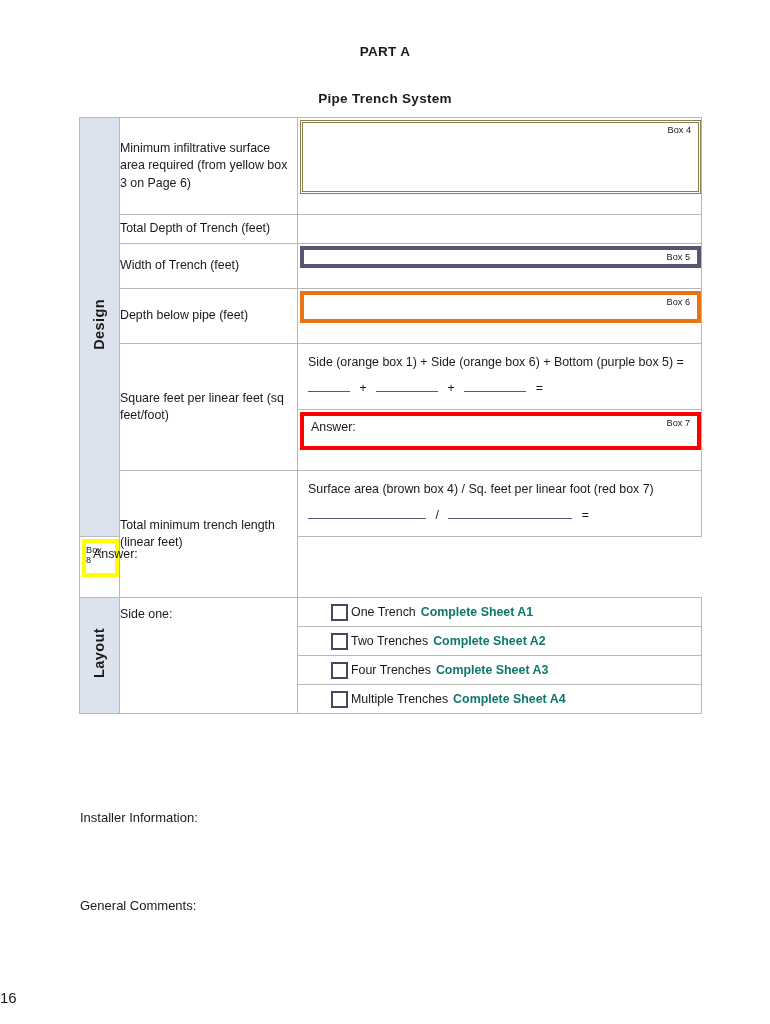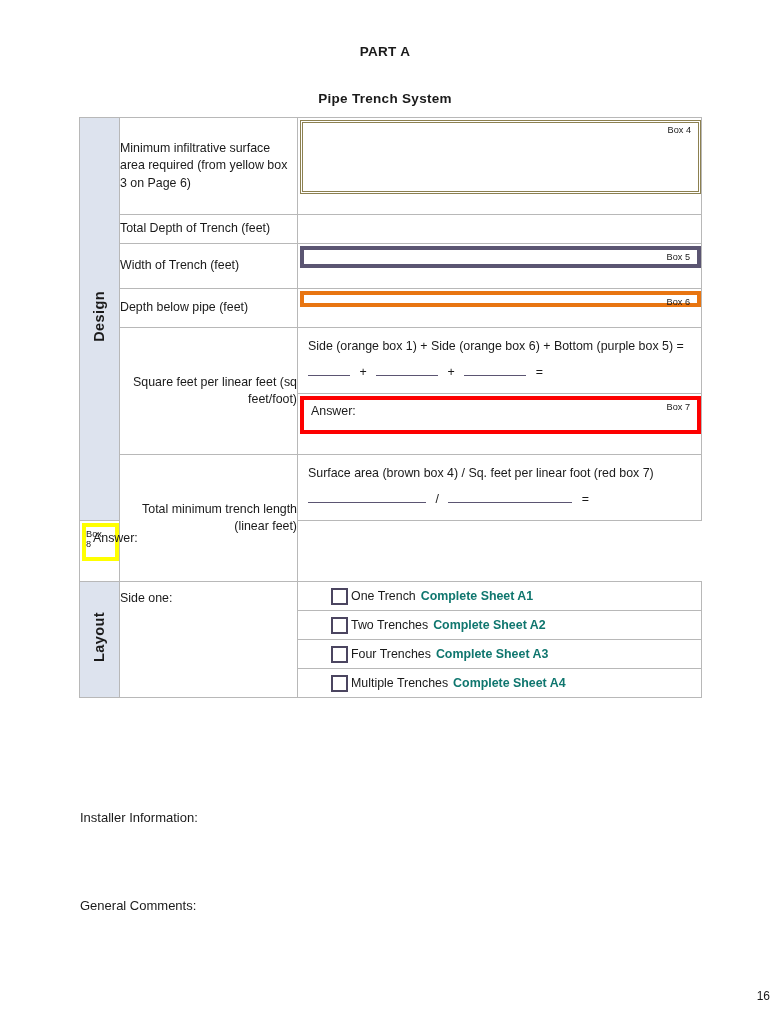--- a/index.html
+++ b/index.html
@@ -61,21 +61,21 @@
     letter-spacing: 0.4px;
     white-space: nowrap;
     display: inline-block;
   }
 
   
   .lbl-cell {
     width: 178px;
     padding: 7px 8px 7px 10px;
   }
-  .lbl-cell.center { text-align: right; padding: 7px 14px; }
+  .lbl-cell.center { text-align: left; padding: 7px 14px; }
 
   
   .val-cell {
     padding: 0;
     position: relative;
   }
 
   
   .hbox {
     position: relative;
@@ -94,21 +94,21 @@
   .hbox .ansr {
     position: absolute;
     top: 5px;
     left: 7px;
     font-size: 12.4px;
     line-height: 1;
   }
 
   .box-brown  { border: 3px double #8c8050; height: 74px; }
   .box-purple { border: 4px solid #5b5572; outline: 1px solid #ffffff; outline-offset: -5px; height: 22px; }
-  .box-orange { border: 4px solid #e87511; outline: 1px solid #ffffff; outline-offset: -5px; height: 16px; }
+  .box-orange { border: 4px solid #e87511; outline: 1px solid #ffffff; outline-offset: -5px; height: 32px; }
   .box-red    { border: 4px solid #fd0000; outline: 1px solid #ffffff; outline-offset: -5px; height: 38px; }
   .box-yellow { border: 4px solid #ffff00; outline: 1px solid #ffffff; outline-offset: -5px; height: 38px; }
 
   
   .plain-val { height: 28px; }
 
   
   .formula {
     padding: 9px 10px 2px 10px;
     font-size: 12.4px;
@@ -162,22 +162,22 @@
     left: 80px;
     font-size: 13px;
   }
   #installer-info { top: 810px; }
   #general-comments { top: 898px; }
 
   #page-number {
     position: absolute;
     left: 0; right: 0;
     top: 989px;
-    text-align: right;
-    font-size: 12px;
+    text-align: left;
+    font-size: 15px;
   }
 </style>
 </head>
 <body>
 
 <div class="doc-title" id="part-a-title">PART A</div>
 <div class="doc-title" id="subtitle">Pipe Trench System</div>
 
 <table id="form-table">
   <colgroup>

